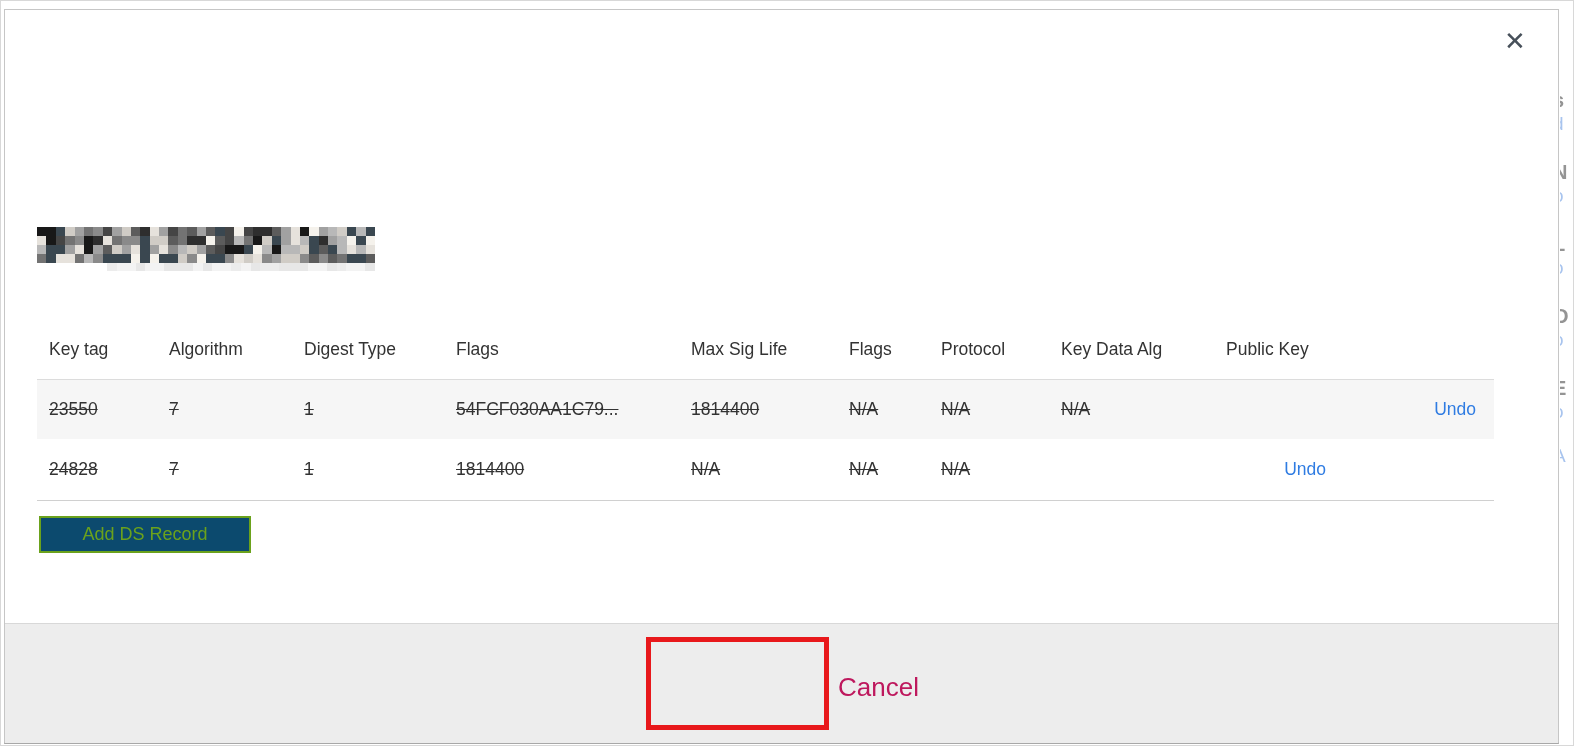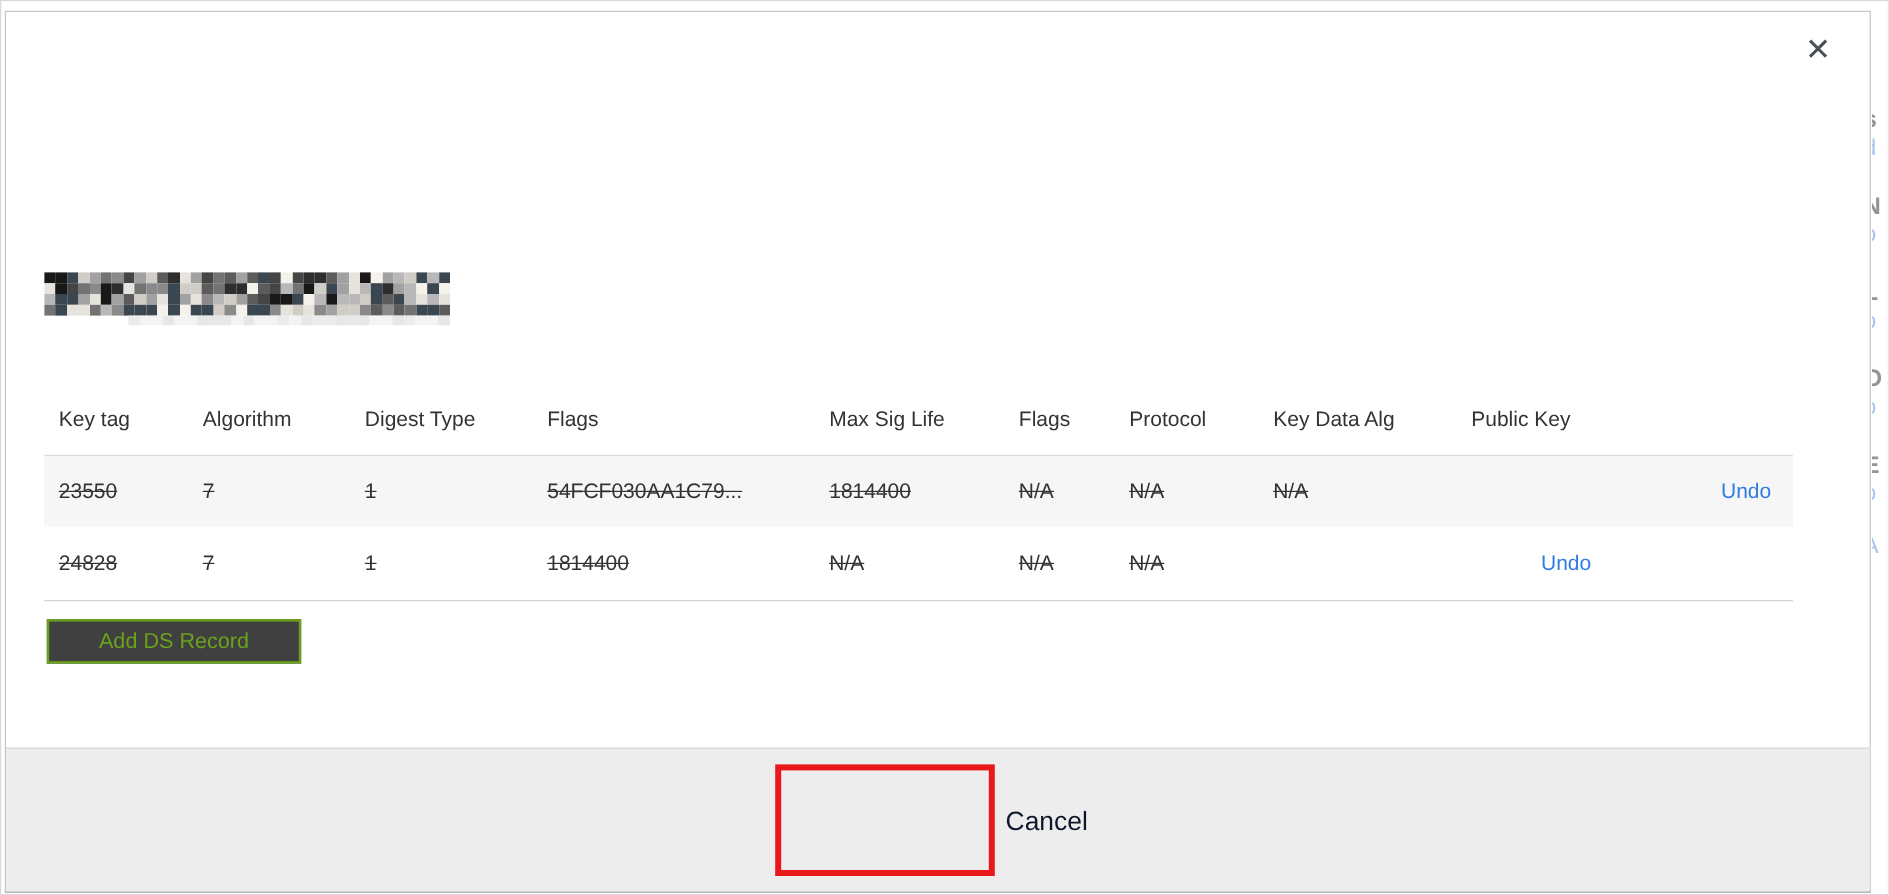--- a/index.html
+++ b/index.html
@@ -50,41 +50,41 @@
   .t-row .cell {
     font-size:17.5px; color:#333; padding-left:12px; white-space:nowrap;
     text-decoration:line-through;
   }
   .t-row .cell.action {
     text-decoration:none; text-align:right; padding-right:18px; padding-left:0;
     color:#2f7ce2; cursor:pointer;
   }
   .add-btn {
     position:absolute; left:38px; top:515px; width:212px; height:37px;
-    background:#404040; border:2px solid #6ba21c; color:#6ba21c;
+    background:#0c4a6e; border:2px solid #6ba21c; color:#6ba21c;
     font-size:18px; text-align:center; line-height:33px; cursor:pointer;
     font-family:inherit;
   }
   .footer {
     position:absolute; left:4px; top:622px; width:1553px; height:120px;
     background:#ededed; border-top:1px solid #d8d8d8;
   }
   .annotation-box {
     position:absolute; left:645px; top:636px; width:183px; height:93px;
     border:5px solid #e8181b; pointer-events:none;
   }
   .save-btn {
     position:absolute; left:657px; top:652px; width:160px; height:64px;
     background:#5d9500; border:none; border-bottom:5px solid #4b7c00;
     color:#fff; font-size:21px; text-align:center; cursor:pointer;
     font-family:inherit;
   }
   .cancel-link {
     position:absolute; left:837px; top:671px;
-    font-size:22px; color:#0f172a; cursor:pointer;
+    font-size:26px; color:#be185d; cursor:pointer;
   }
   .bg-sliver {
     position:absolute; left:1559px; top:0; width:15px; height:746px;
     background:#fff; overflow:hidden;
   }
   .frag { position:absolute; left:-7px; white-space:nowrap; }
   .frag.heading { color:#949494; font-weight:bold; font-size:20px; }
   .frag.link { color:#a8c4ee; font-size:19px; }
   .frag.muted { color:#c9c9c9; font-size:12px; }
 </style>

